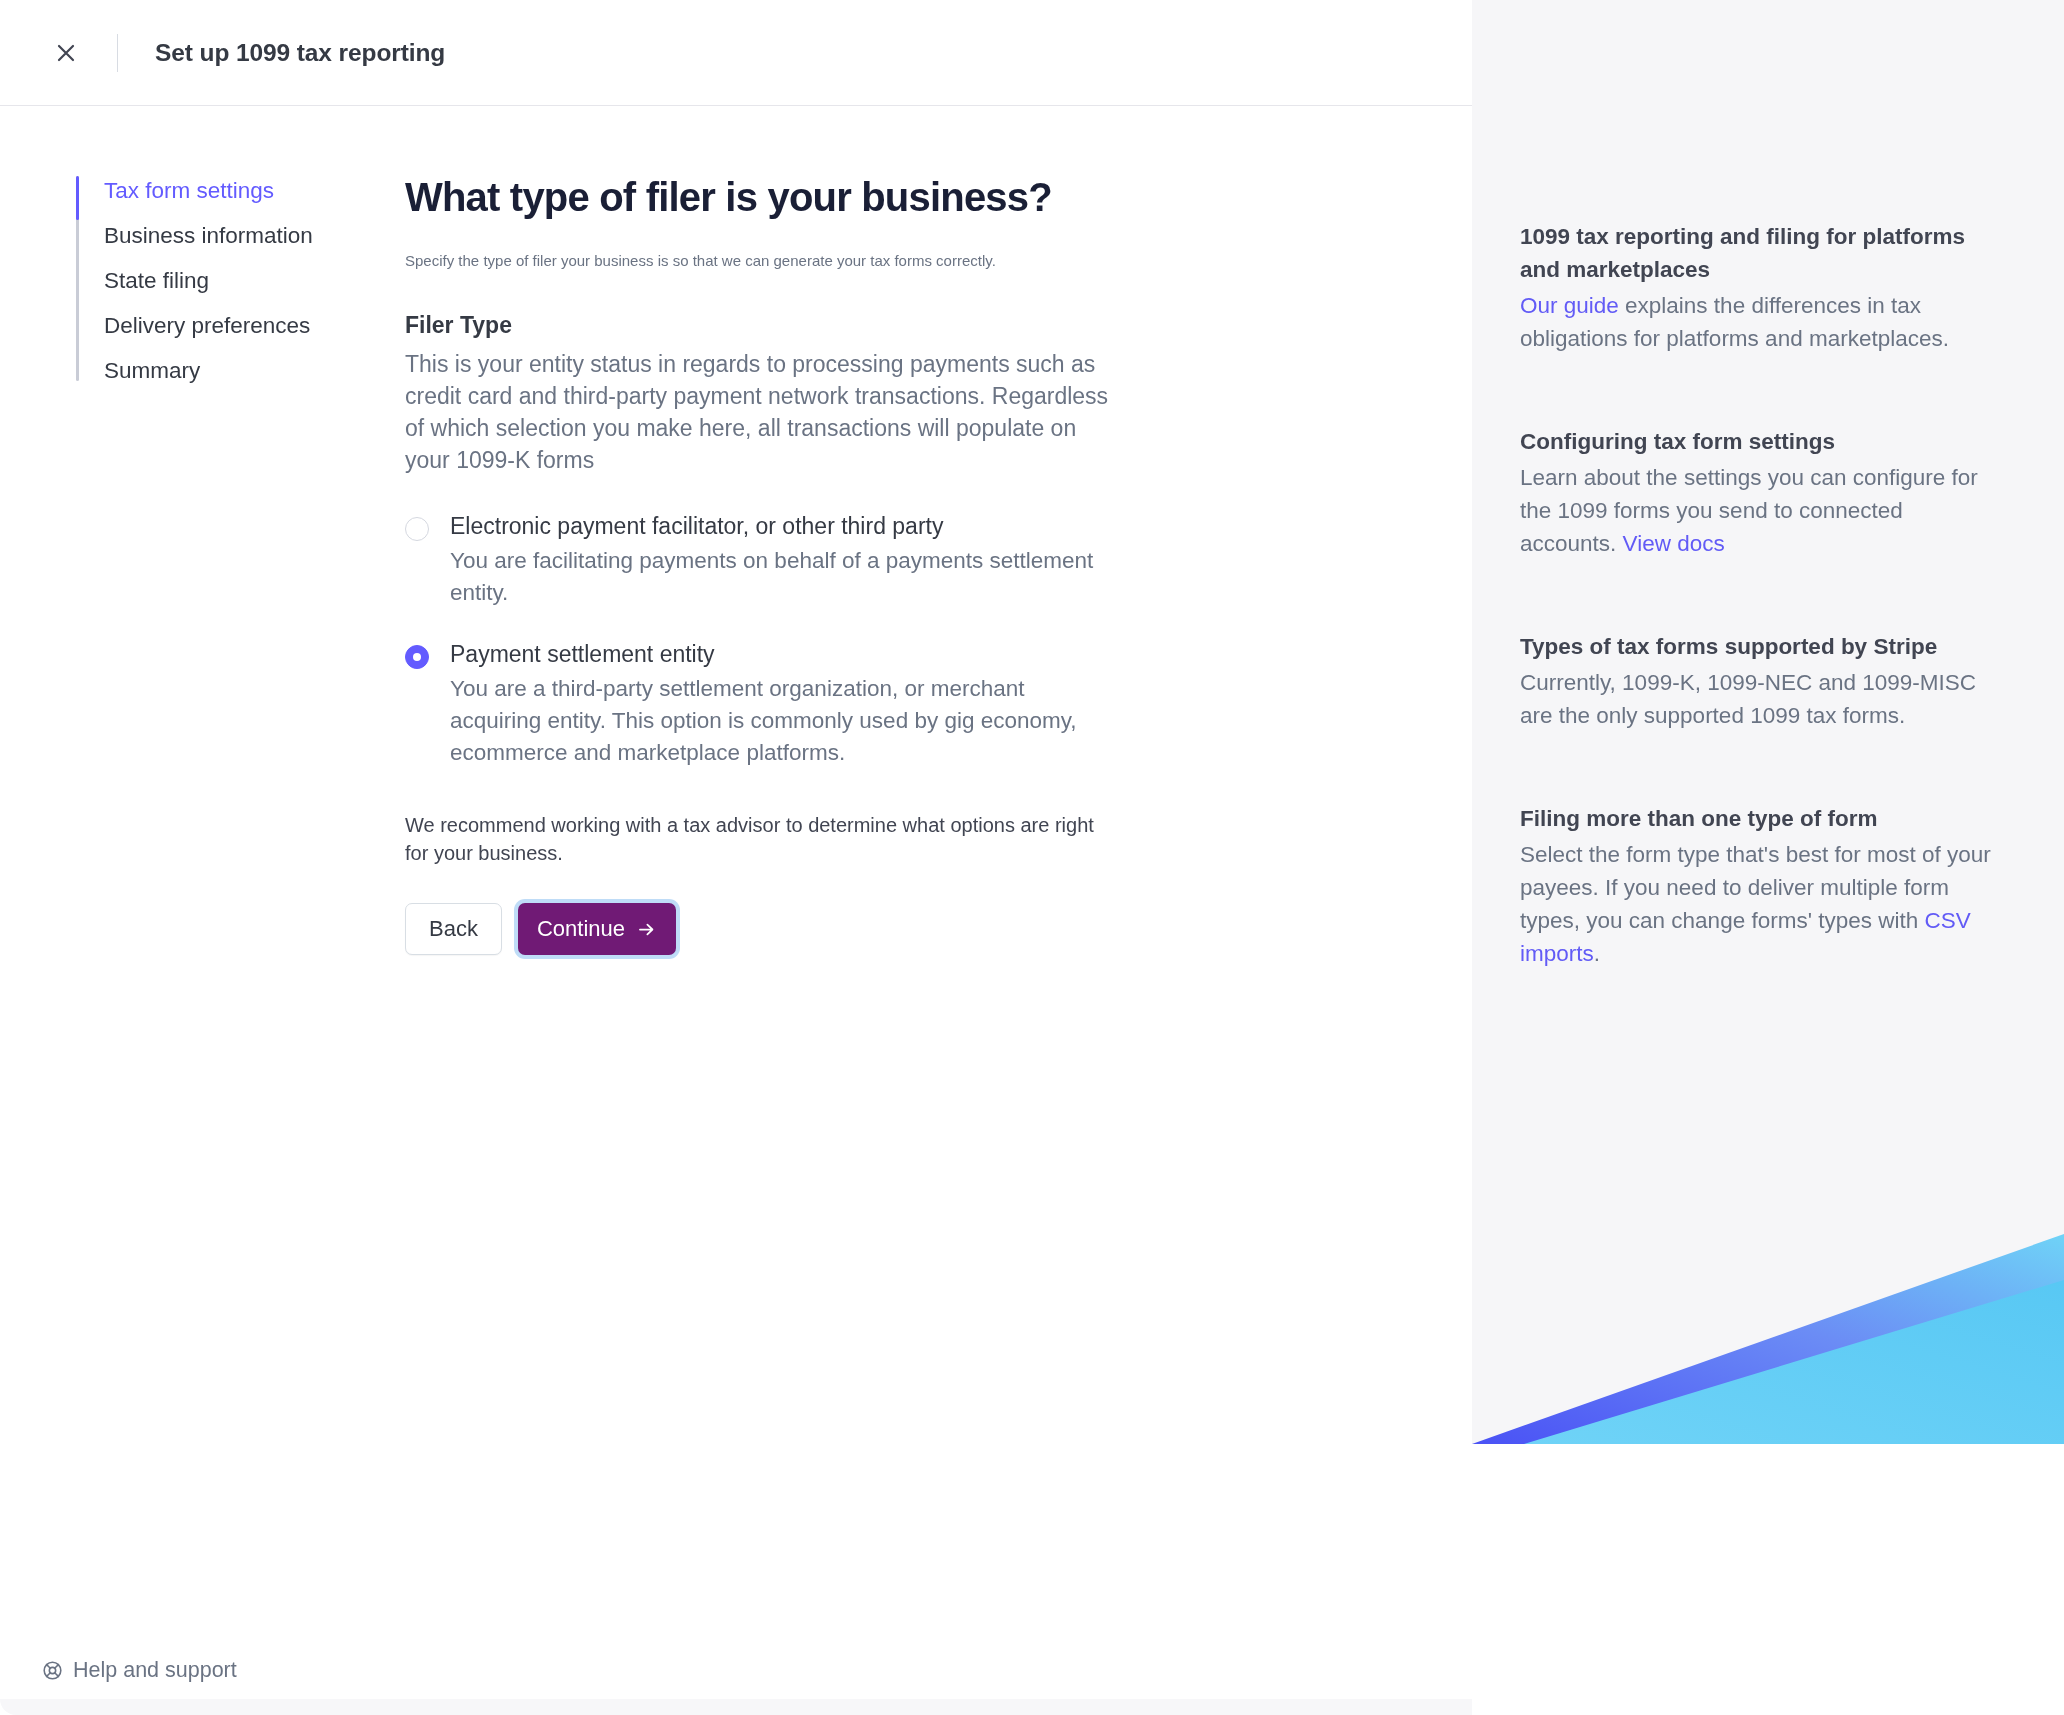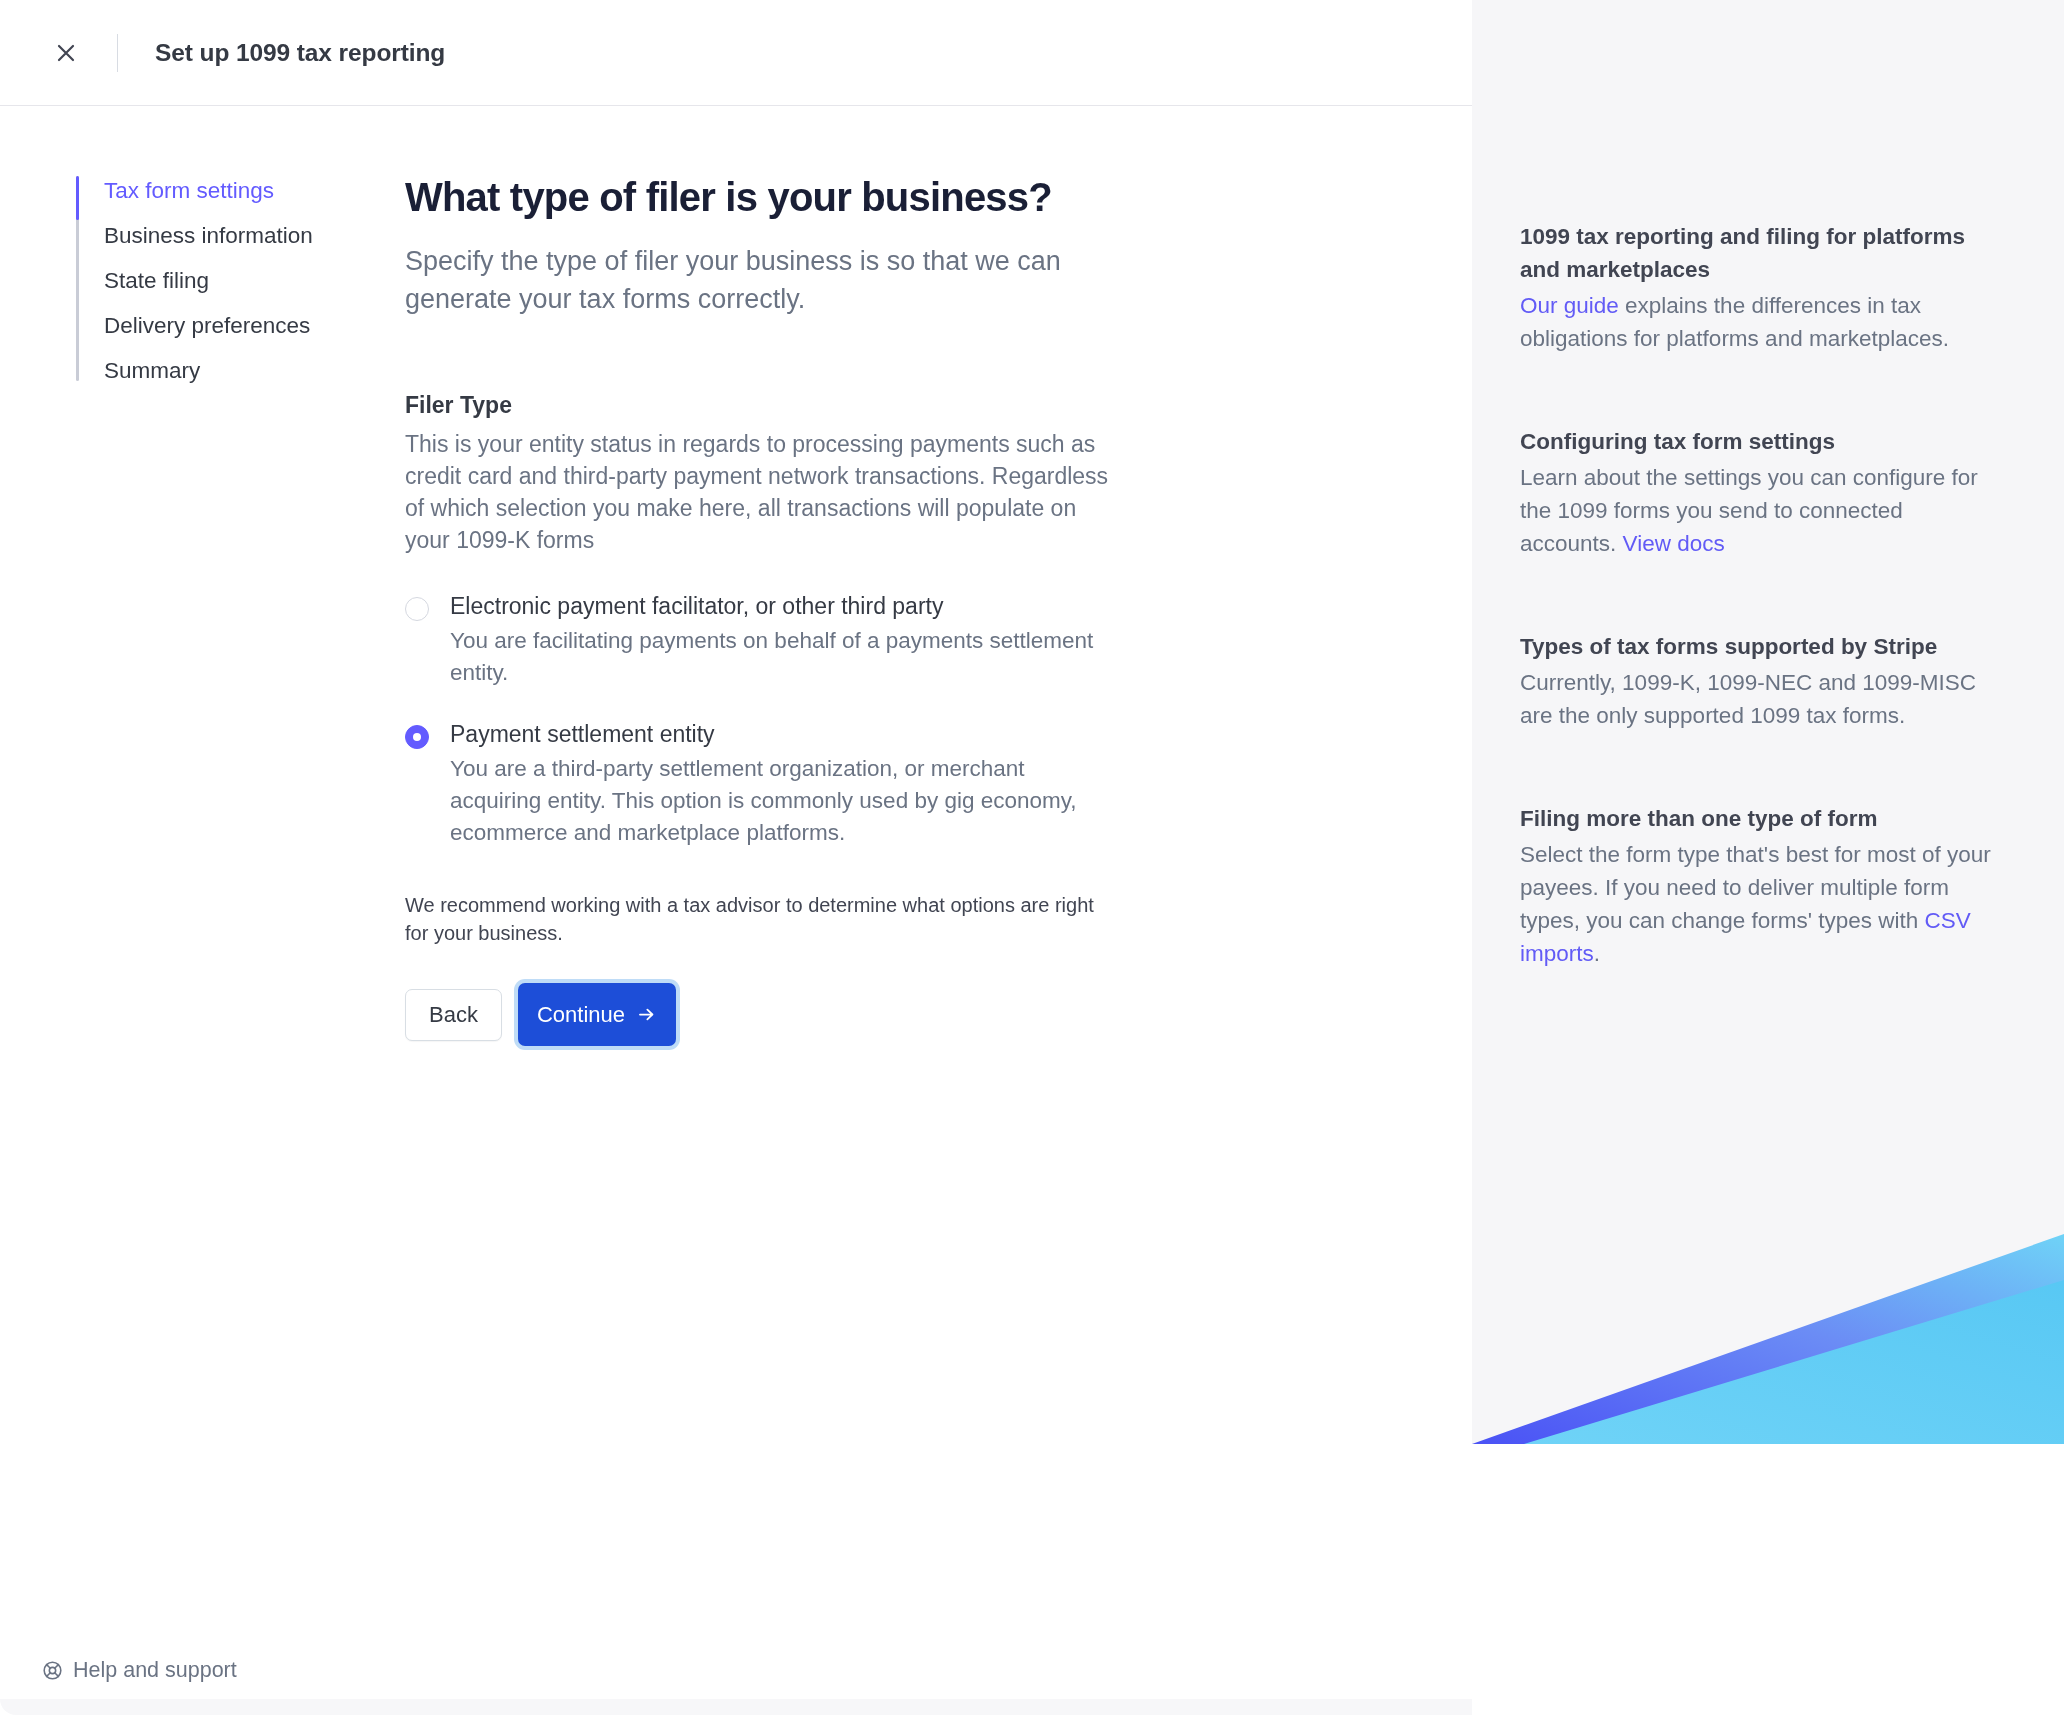--- a/index.html
+++ b/index.html
@@ -130,25 +130,25 @@
   }
   h1.page-title {
     font-size: 40px;
     line-height: 50px;
     font-weight: 700;
     color: #1a1f36;
     letter-spacing: -0.8px;
     margin-bottom: 20px;
   }
   .page-subtitle {
-    font-size: 27px;
+    font-size: 15px;
     line-height: 38px;
     color: #6a7383;
     max-width: 760px;
-    margin-bottom: 70px;
+    margin-bottom: 28px;
   }
   .field-label {
     font-size: 23px;
     font-weight: 600;
     color: #353a44;
     margin-bottom: 6px;
     line-height: 34px;
   }
   .field-desc {
     font-size: 23px;
@@ -233,23 +233,23 @@
     align-items: center;
   }
   .btn-continue-wrap {
     margin-left: 12px;
     padding: 4px;
     border-radius: 11px;
     background: #bfdcf7;
     display: inline-flex;
   }
   .btn-continue {
-    height: 63px;
+    height: 52px;
     padding: 0 19px;
-    background: #1d4ed8;
+    background: #701a75;
     border: none;
     border-radius: 7px;
     font-family: "Liberation Sans", sans-serif;
     font-size: 22px;
     color: #ffffff;
     font-weight: 500;
     cursor: pointer;
     display: flex;
     align-items: center;
     gap: 11px;

